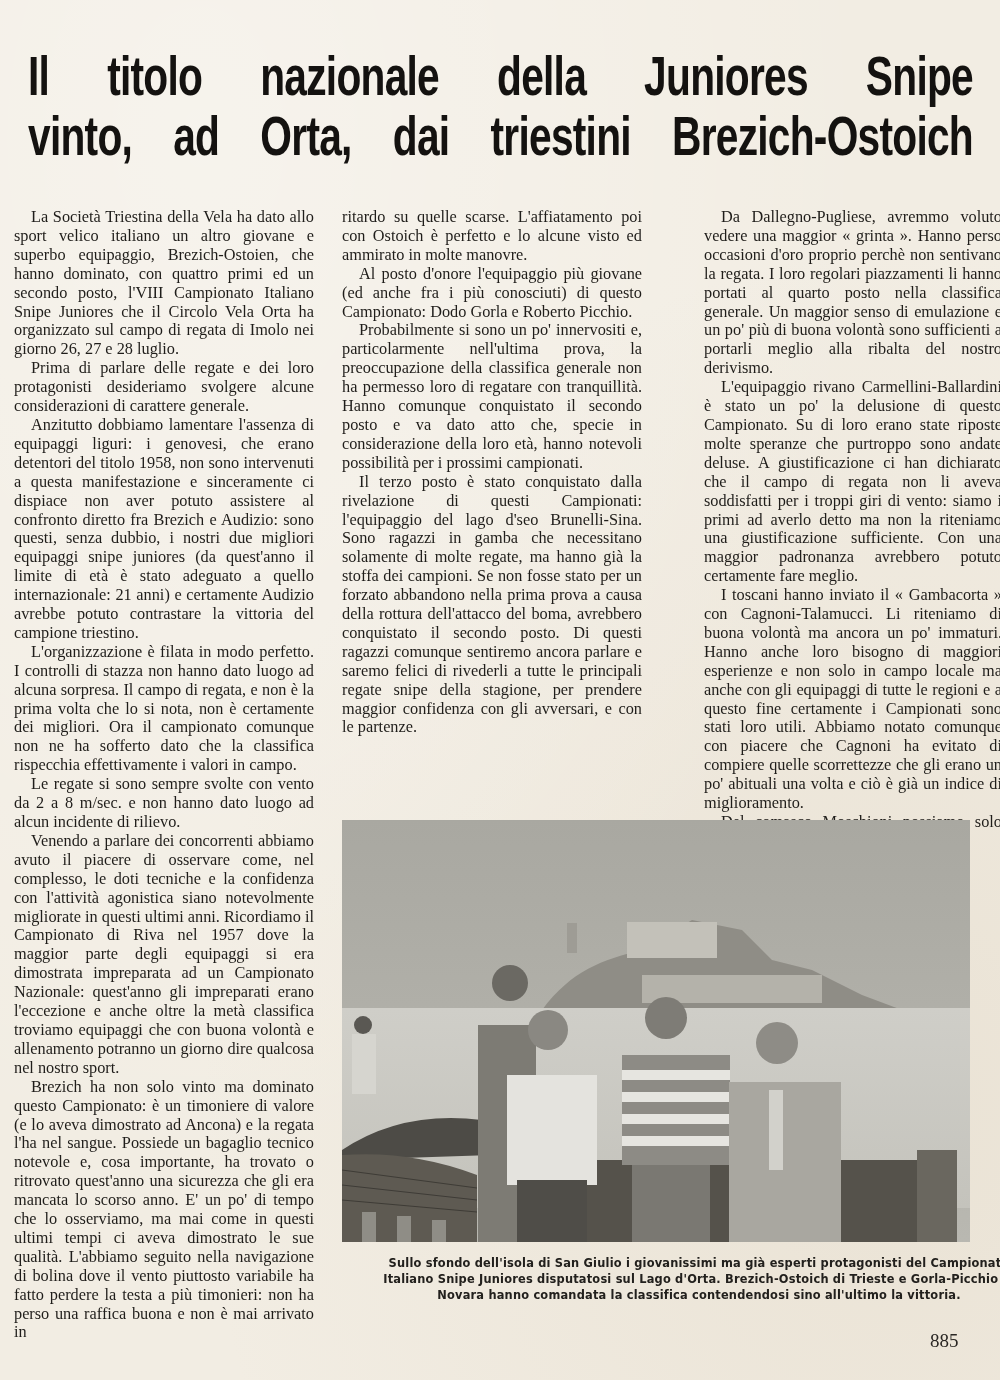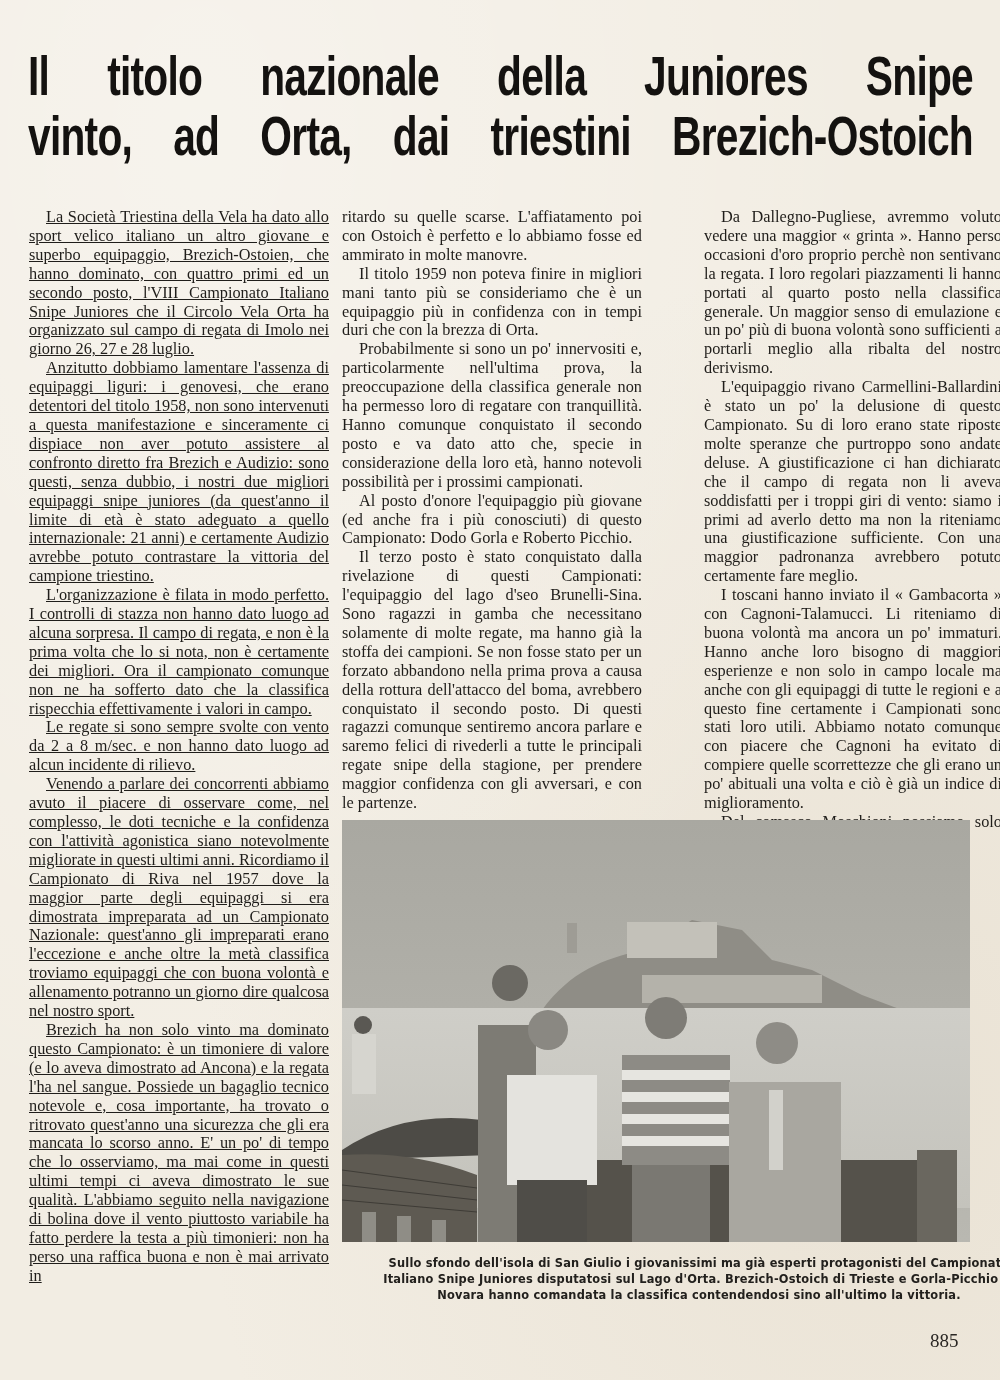--- a/index.html
+++ b/index.html
@@ -29,21 +29,21 @@
   .headline .hl { display: block; width: 1277px; text-align: justify; text-align-last: justify; }
   .col {
     position: absolute; top: 208px;
     font-family: "Liberation Serif", serif;
     font-size: 16.3px; line-height: 18.9px;
     text-align: justify;
     color: #1f1d1a;
   }
   .col p { margin: 0; text-indent: 17px; }
   .col p.noindent { text-indent: 0; }
-  .col1 { left: 29px; width: 300px; text-decoration: underline; }
+  .col1 { left: 14px; width: 300px; }
   .col2 { left: 342px; width: 300px; }
   .col3 { left: 704px; width: 298px; }
   .photo {
     position: absolute; left: 342px; top: 820px; width: 628px; height: 422px;
     background: #9a9890; overflow: hidden;
   }
   .photo svg { display: block; }
   .caption {
     position: absolute; left: 338px; top: 1255px; width: 636px;
     font-family: "DejaVu Sans", sans-serif;
@@ -63,32 +63,32 @@
 
 <div class="page">
 
   <h1 class="headline" style="margin:0;">
     <span class="hl">Il titolo nazionale della Juniores Snipe</span>
     <span class="hl">vinto, ad Orta, dai triestini Brezich-Ostoich</span>
   </h1>
 
   <div class="col col1">
     <p>La Società Triestina della Vela ha dato allo sport velico italiano un altro giovane e superbo equipaggio, Brezich-Ostoien, che hanno dominato, con quattro primi ed un secondo posto, l'VIII Campionato Italiano Snipe Juniores che il Circolo Vela Orta ha organizzato sul campo di regata di Imolo nei giorno 26, 27 e 28 luglio.</p>
+    <p>Prima di parlare delle regate e dei loro protagonisti desideriamo svolgere alcune considerazioni di carattere generale.</p>
     <p>Anzitutto dobbiamo lamentare l'assenza di equipaggi liguri: i genovesi, che erano detentori del titolo 1958, non sono intervenuti a questa manifestazione e sinceramente ci dispiace non aver potuto assistere al confronto diretto fra Brezich e Audizio: sono questi, senza dubbio, i nostri due migliori equipaggi snipe juniores (da quest'anno il limite di età è stato adeguato a quello internazionale: 21 anni) e certamente Audizio avrebbe potuto contrastare la vittoria del campione triestino.</p>
     <p>L'organizzazione è filata in modo perfetto. I controlli di stazza non hanno dato luogo ad alcuna sorpresa. Il campo di regata, e non è la prima volta che lo si nota, non è certamente dei migliori. Ora il campionato comunque non ne ha sofferto dato che la classifica rispecchia effettivamente i valori in campo.</p>
     <p>Le regate si sono sempre svolte con vento da 2 a 8 m/sec. e non hanno dato luogo ad alcun incidente di rilievo.</p>
     <p>Venendo a parlare dei concorrenti abbiamo avuto il piacere di osservare come, nel complesso, le doti tecniche e la confidenza con l'attività agonistica siano notevolmente migliorate in questi ultimi anni. Ricordiamo il Campionato di Riva nel 1957 dove la maggior parte degli equipaggi si era dimostrata impreparata ad un Campionato Nazionale: quest'anno gli impreparati erano l'eccezione e anche oltre la metà classifica troviamo equipaggi che con buona volontà e allenamento potranno un giorno dire qualcosa nel nostro sport.</p>
     <p>Brezich ha non solo vinto ma dominato questo Campionato: è un timoniere di valore (e lo aveva dimostrato ad Ancona) e la regata l'ha nel sangue. Possiede un bagaglio tecnico notevole e, cosa importante, ha trovato o ritrovato quest'anno una sicurezza che gli era mancata lo scorso anno. E' un po' di tempo che lo osserviamo, ma mai come in questi ultimi tempi ci aveva dimostrato le sue qualità. L'abbiamo seguito nella navigazione di bolina dove il vento piuttosto variabile ha fatto perdere la testa a più timonieri: non ha perso una raffica buona e non è mai arrivato in</p>
   </div>
 
   <div class="col col2">
-    <p class="noindent">ritardo su quelle scarse. L'affiatamento poi con Ostoich è perfetto e lo abbiamo fosse ed ammirato in molte manovre.</p>
-    <p>Il titolo 1959 non poteva finire in migliori mani tanto più se consideriamo che è un equipaggio più in confidenza con in tempi duri che con la brezza di Orta.</p>
+    <p class="noindent">ritardo su quelle scarse. L'affiatamento poi con Ostoich è perfetto e lo alcune visto ed ammirato in molte manovre.</p>
+    <p>Al posto d'onore l'equipaggio più giovane (ed anche fra i più conosciuti) di questo Campionato: Dodo Gorla e Roberto Picchio.</p>
     <p>Probabilmente si sono un po' innervositi e, particolarmente nell'ultima prova, la preoccupazione della classifica generale non ha permesso loro di regatare con tranquillità. Hanno comunque conquistato il secondo posto e va dato atto che, specie in considerazione della loro età, hanno notevoli possibilità per i prossimi campionati.</p>
-    <p>Al posto d'onore l'equipaggio più giovane (ed anche fra i più conosciuti) di questo Campionato: Dodo Gorla e Roberto Picchio.</p>
     <p>Il terzo posto è stato conquistato dalla rivelazione di questi Campionati: l'equipaggio del lago d'seo Brunelli-Sina. Sono ragazzi in gamba che necessitano solamente di molte regate, ma hanno già la stoffa dei campioni. Se non fosse stato per un forzato abbandono nella prima prova a causa della rottura dell'attacco del boma, avrebbero conquistato il secondo posto. Di questi ragazzi comunque sentiremo ancora parlare e saremo felici di rivederli a tutte le principali regate snipe della stagione, per prendere maggior confidenza con gli avversari, e con le partenze.</p>
   </div>
 
   <div class="col col3">
     <p>Da Dallegno-Pugliese, avremmo voluto vedere una maggior « grinta ». Hanno perso occasioni d'oro proprio perchè non sentivano la regata. I loro regolari piazzamenti li hanno portati al quarto posto nella classifica generale. Un maggior senso di emulazione e un po' più di buona volontà sono sufficienti a portarli meglio alla ribalta del nostro derivismo.</p>
     <p>L'equipaggio rivano Carmellini-Ballardini è stato un po' la delusione di questo Campionato. Su di loro erano state riposte molte speranze che purtroppo sono andate deluse. A giustificazione ci han dichiarato che il campo di regata non li aveva soddisfatti per i troppi giri di vento: siamo i primi ad averlo detto ma non la riteniamo una giustificazione sufficiente. Con una maggior padronanza avrebbero potuto certamente fare meglio.</p>
     <p>I toscani hanno inviato il « Gambacorta » con Cagnoni-Talamucci. Li riteniamo di buona volontà ma ancora un po' immaturi. Hanno anche loro bisogno di maggiori esperienze e non solo in campo locale ma anche con gli equipaggi di tutte le regioni e a questo fine certamente i Campionati sono stati loro utili. Abbiamo notato comunque con piacere che Cagnoni ha evitato di compiere quelle scorrettezze che gli erano un po' abituali una volta e ciò è già un indice di miglioramento.</p>
     <p>Del comasco Moschioni possiamo solo dire che manca completamente di</p>
   </div>
 

